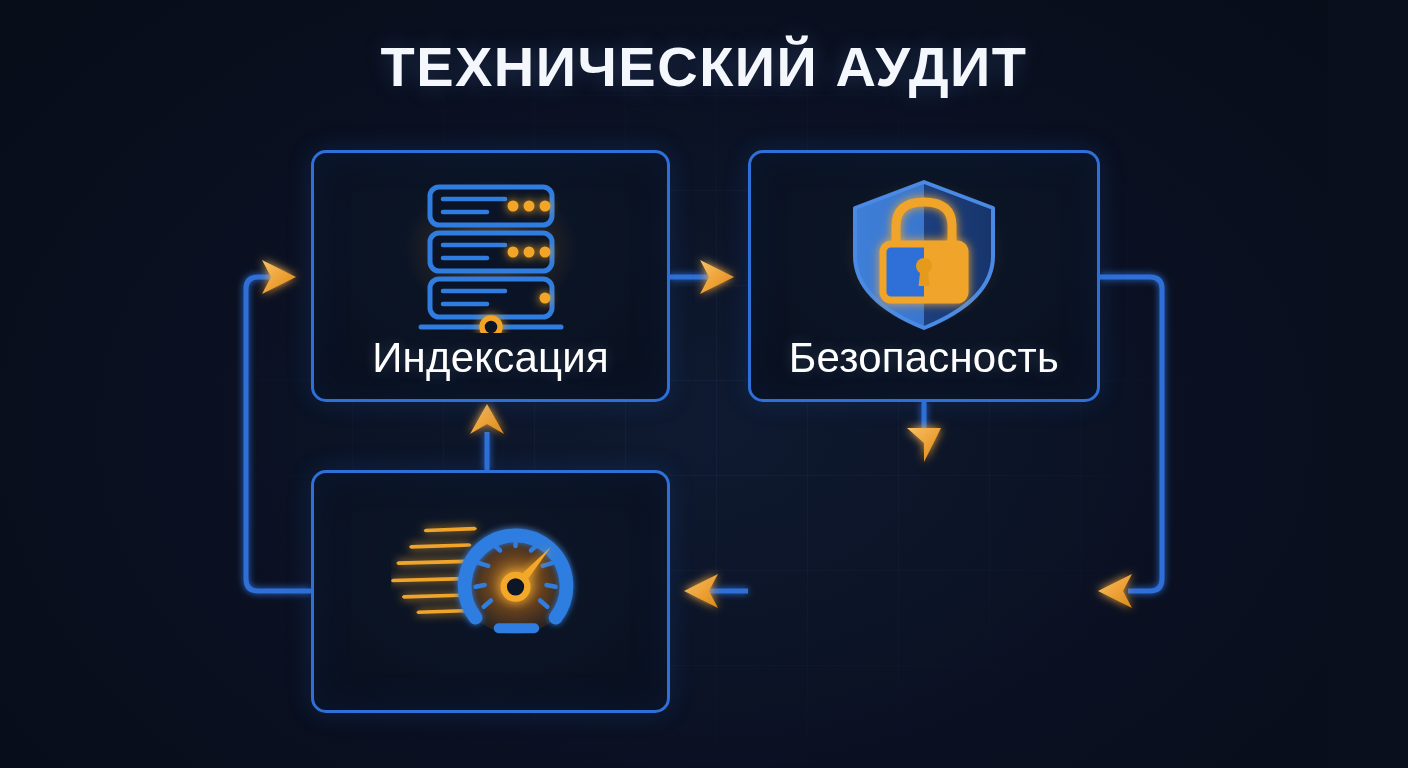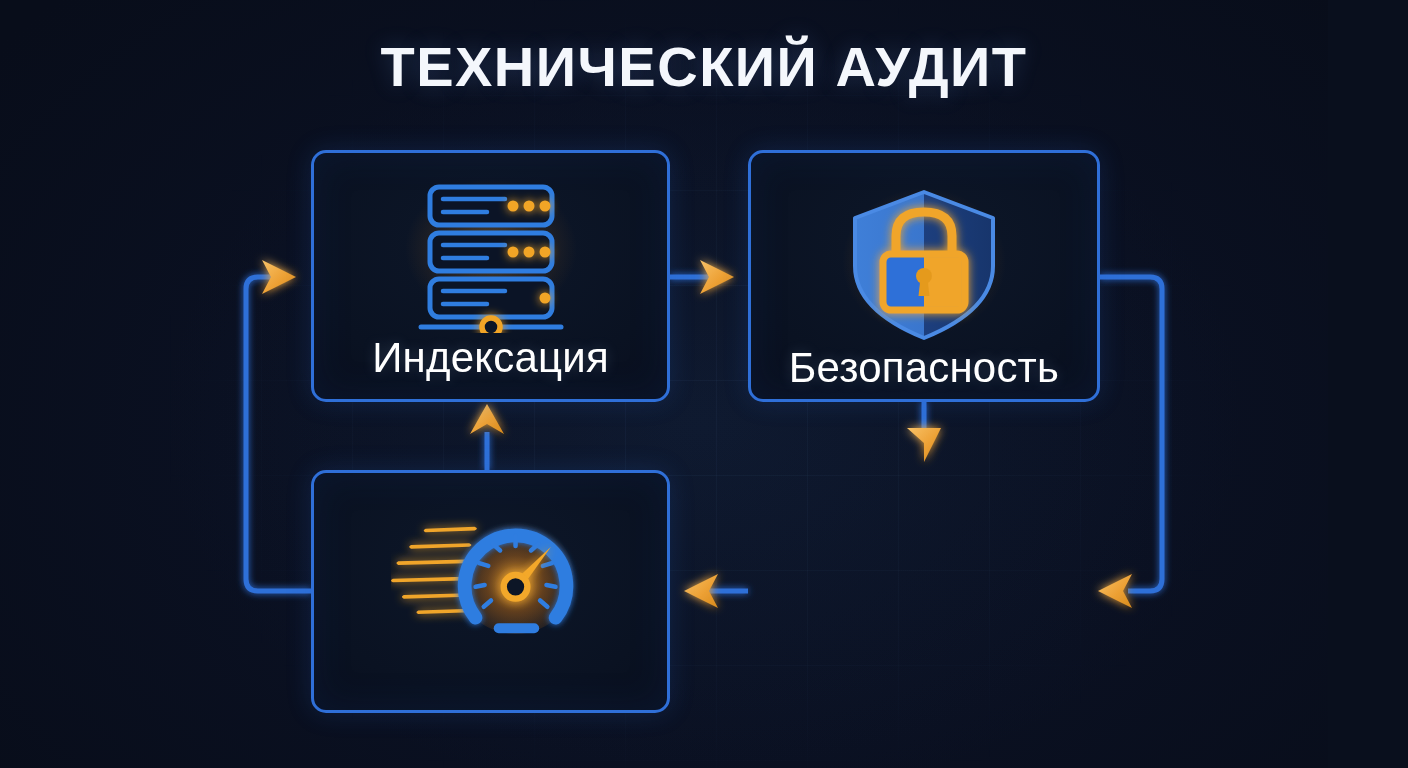--- a/index.html
+++ b/index.html
@@ -70,21 +70,21 @@
     font-size:42px;
     font-weight:400;
     letter-spacing:0.2px;
     white-space:nowrap;
     text-shadow:0 0 14px rgba(180,210,255,0.20);
     line-height:1;
   }
 
   
   #card-indexing  { left:311px; top:150px; width:359px; height:252px; }
-  #card-security  { left:748px; top:150px; width:352px; height:252px;justify-content:center; }
+  #card-security  { left:748px; top:150px; width:352px; height:252px; }
   #card-speed     { left:311px; top:470px; width:359px; height:243px; }
   #card-links     { left:748px; top:470px; width:352px; height:243px; }
 
   #card-indexing .card-label,
   #card-security .card-label { margin-top:2px; }
   #card-speed .card-label,
   #card-links  .card-label   { margin-top:12px; }
 
   svg.conn { position:absolute; left:0; top:0; width:1408px; height:768px; pointer-events:none; overflow:visible; }
 

